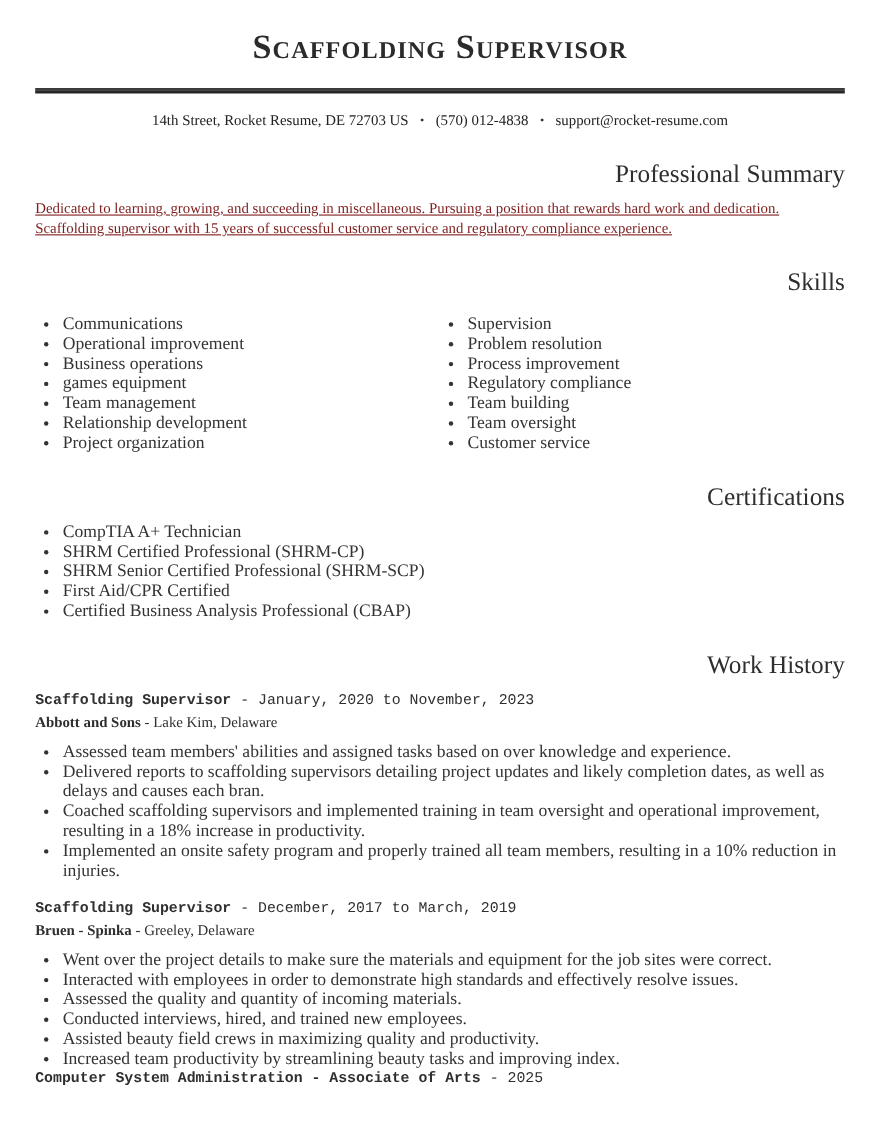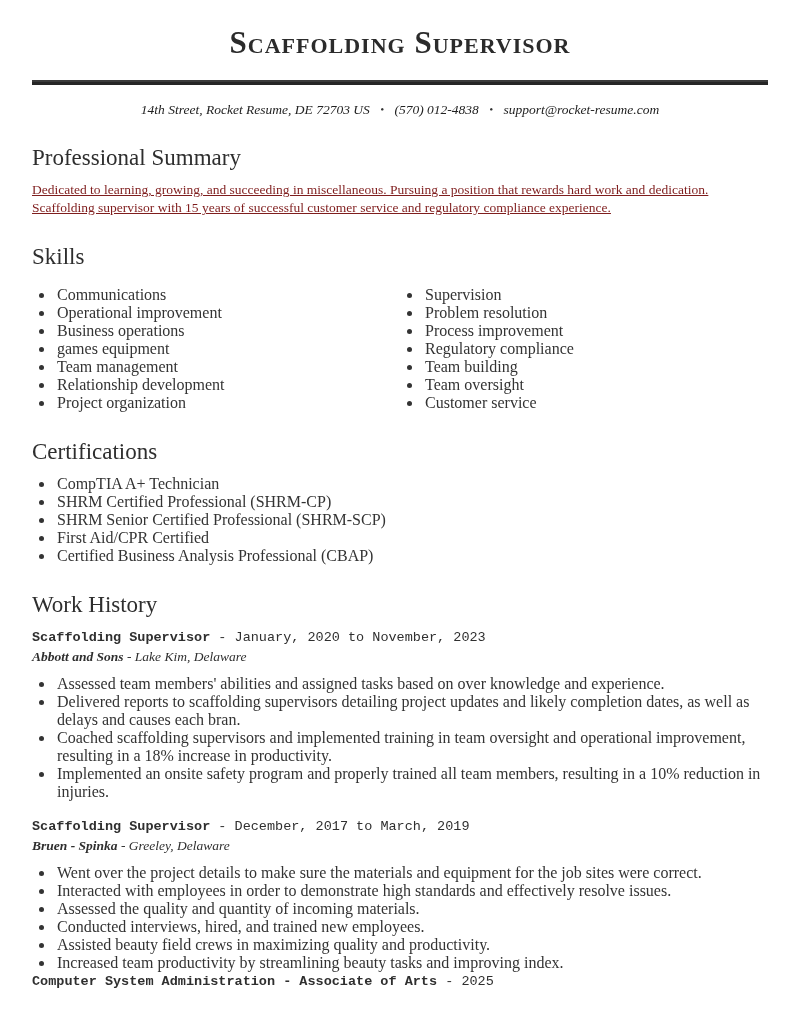--- a/index.html
+++ b/index.html
@@ -29,35 +29,35 @@
     height: 2px;
     border-top: 2px solid #3b3b3b;
     border-bottom: 3px solid #262626;
     margin-top: 18px;
   }
   .contact-line {
     margin-top: 17px;
     text-align: center;
     font-size: 13.5px;
     color: #222222;
-    font-style: italic;
   }
   .contact-dot {
     display: inline-block;
     margin: 0 7px;
     font-size: 11px;
     vertical-align: 1px;
     color: #333333;
   }
   h2.section-heading {
     margin: 26px 0 10px 0;
     font-size: 23px;
     font-weight: 400;
     color: #2e2e2e;
     line-height: 27px;
+    text-align: right;
   }
   .body-text {
     margin: 0;
     font-size: 13.5px;
     line-height: 18px;
     color: #7f1d1d;
     text-decoration: underline;
   }
   ul.bullet-list {
     margin: 6px 0 0 0;
@@ -75,21 +75,20 @@
     margin: 0;
     font-size: 13.5px;
     line-height: 19px;
     color: #2f2f2f;
     font-family: Liberation Mono, monospace;
   }
   .job-line2 {
     margin: 0;
     font-size: 13.5px;
     line-height: 19px;
-    font-style: italic;
     color: #2f2f2f;
   }
   .bold { font-weight: bold; }
   .job ul.bullet-list { margin-top: 9px; }
 </style>
 </head>
 <body>
 
 <div class="page">
 

